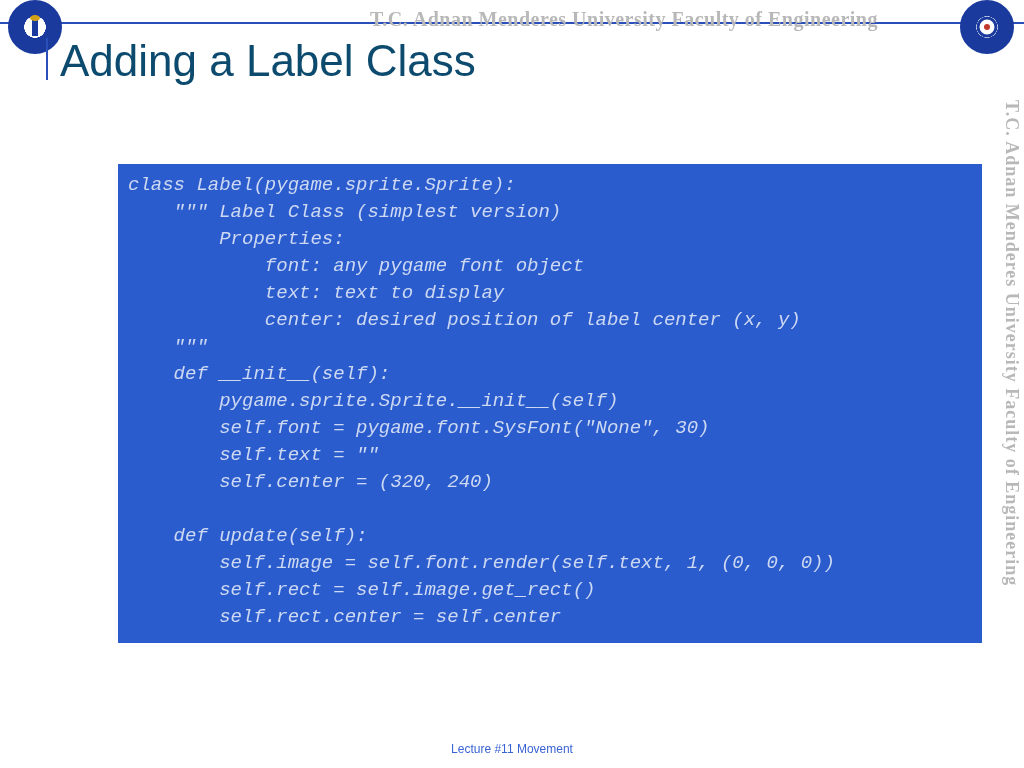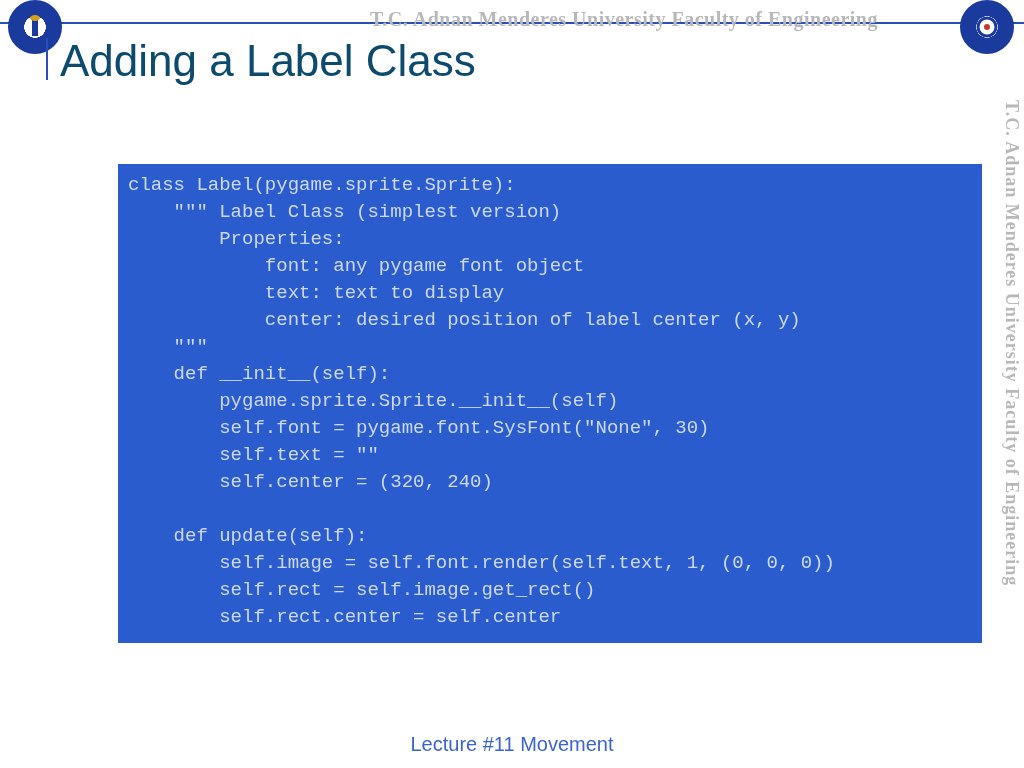--- a/index.html
+++ b/index.html
@@ -97,29 +97,30 @@
     left: 118px;
     width: 864px;
     background: #2b5cce;
     color: #cdd9f2;
     font-family: "Courier New", Courier, monospace;
     font-size: 19px;
     line-height: 27px;
     padding: 8px 10px 12px 10px;
     white-space: pre;
     overflow: hidden;
+    font-style: italic;
   }
   .footer {
     position: absolute;
     bottom: 12px;
     left: 0;
     right: 0;
     text-align: center;
     color: #3a63d4;
-    font-size: 20px;
+    font-size: 12px;
   }
 </style>
 </head>
 <body>
 
 <div class="header-bar"></div>
 
 <div class="header-watermark">T.C.    Adnan Menderes University    Faculty of Engineering</div>
 
 <div class="logo-left">

